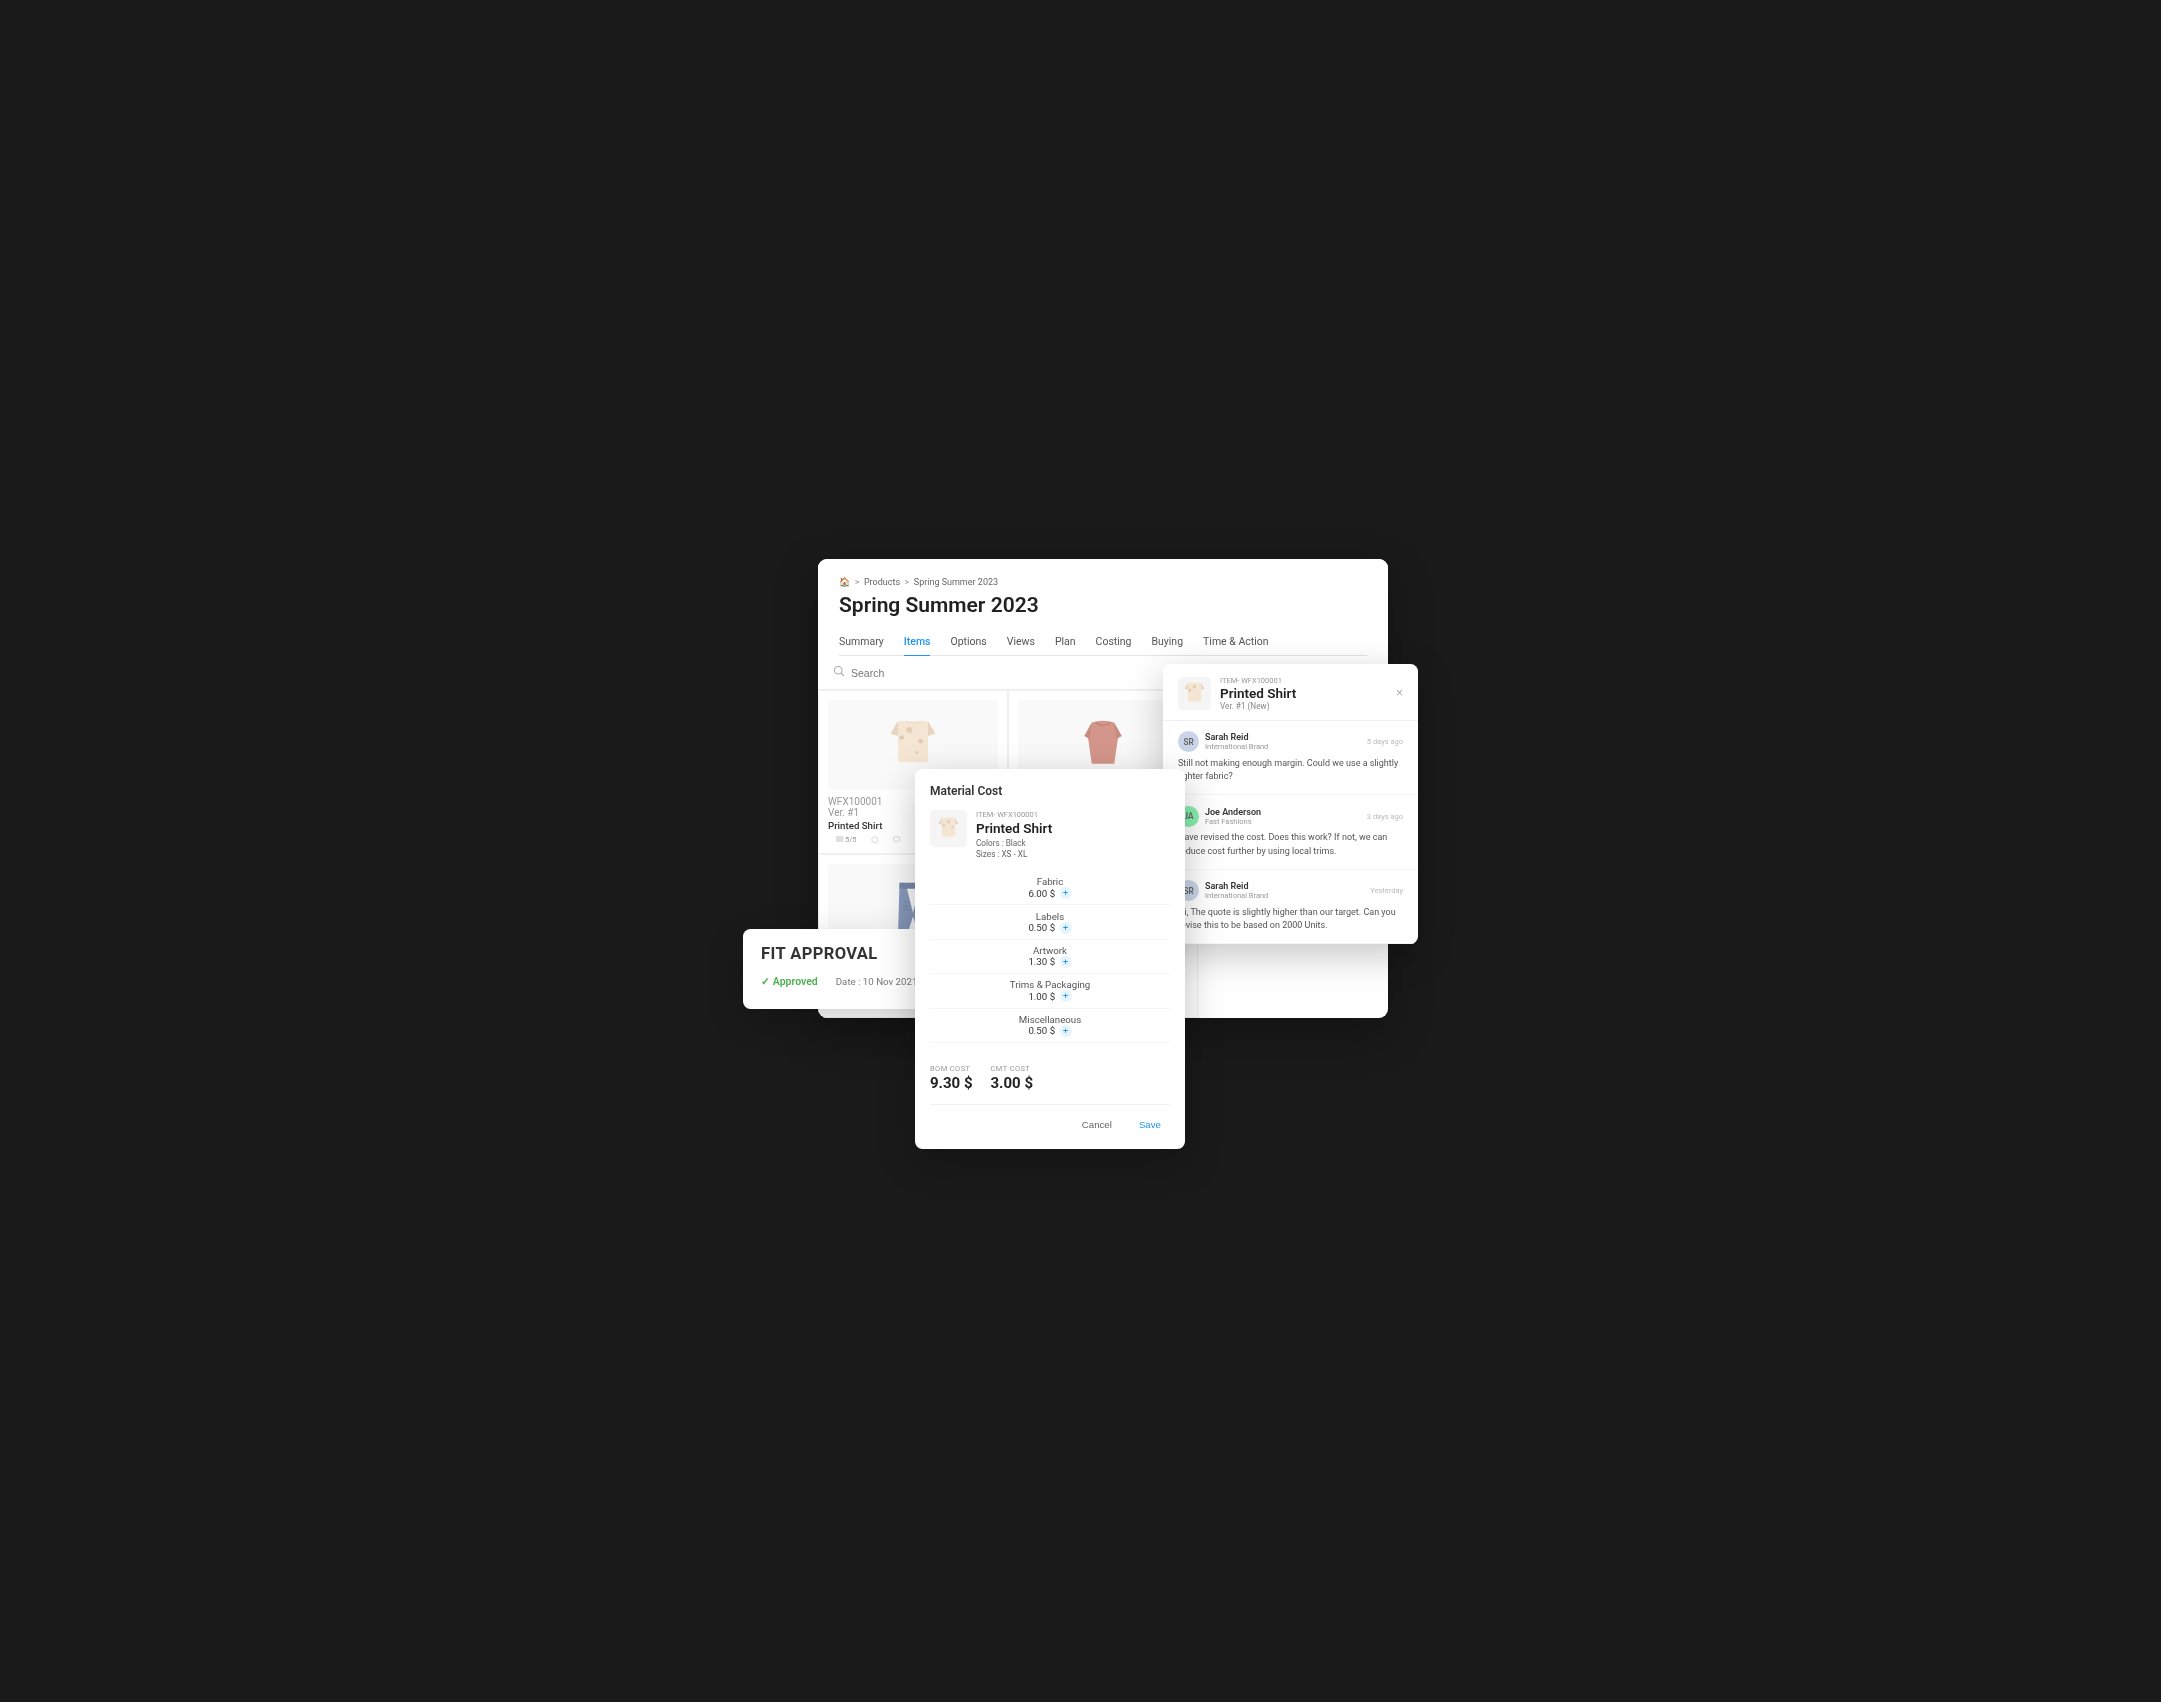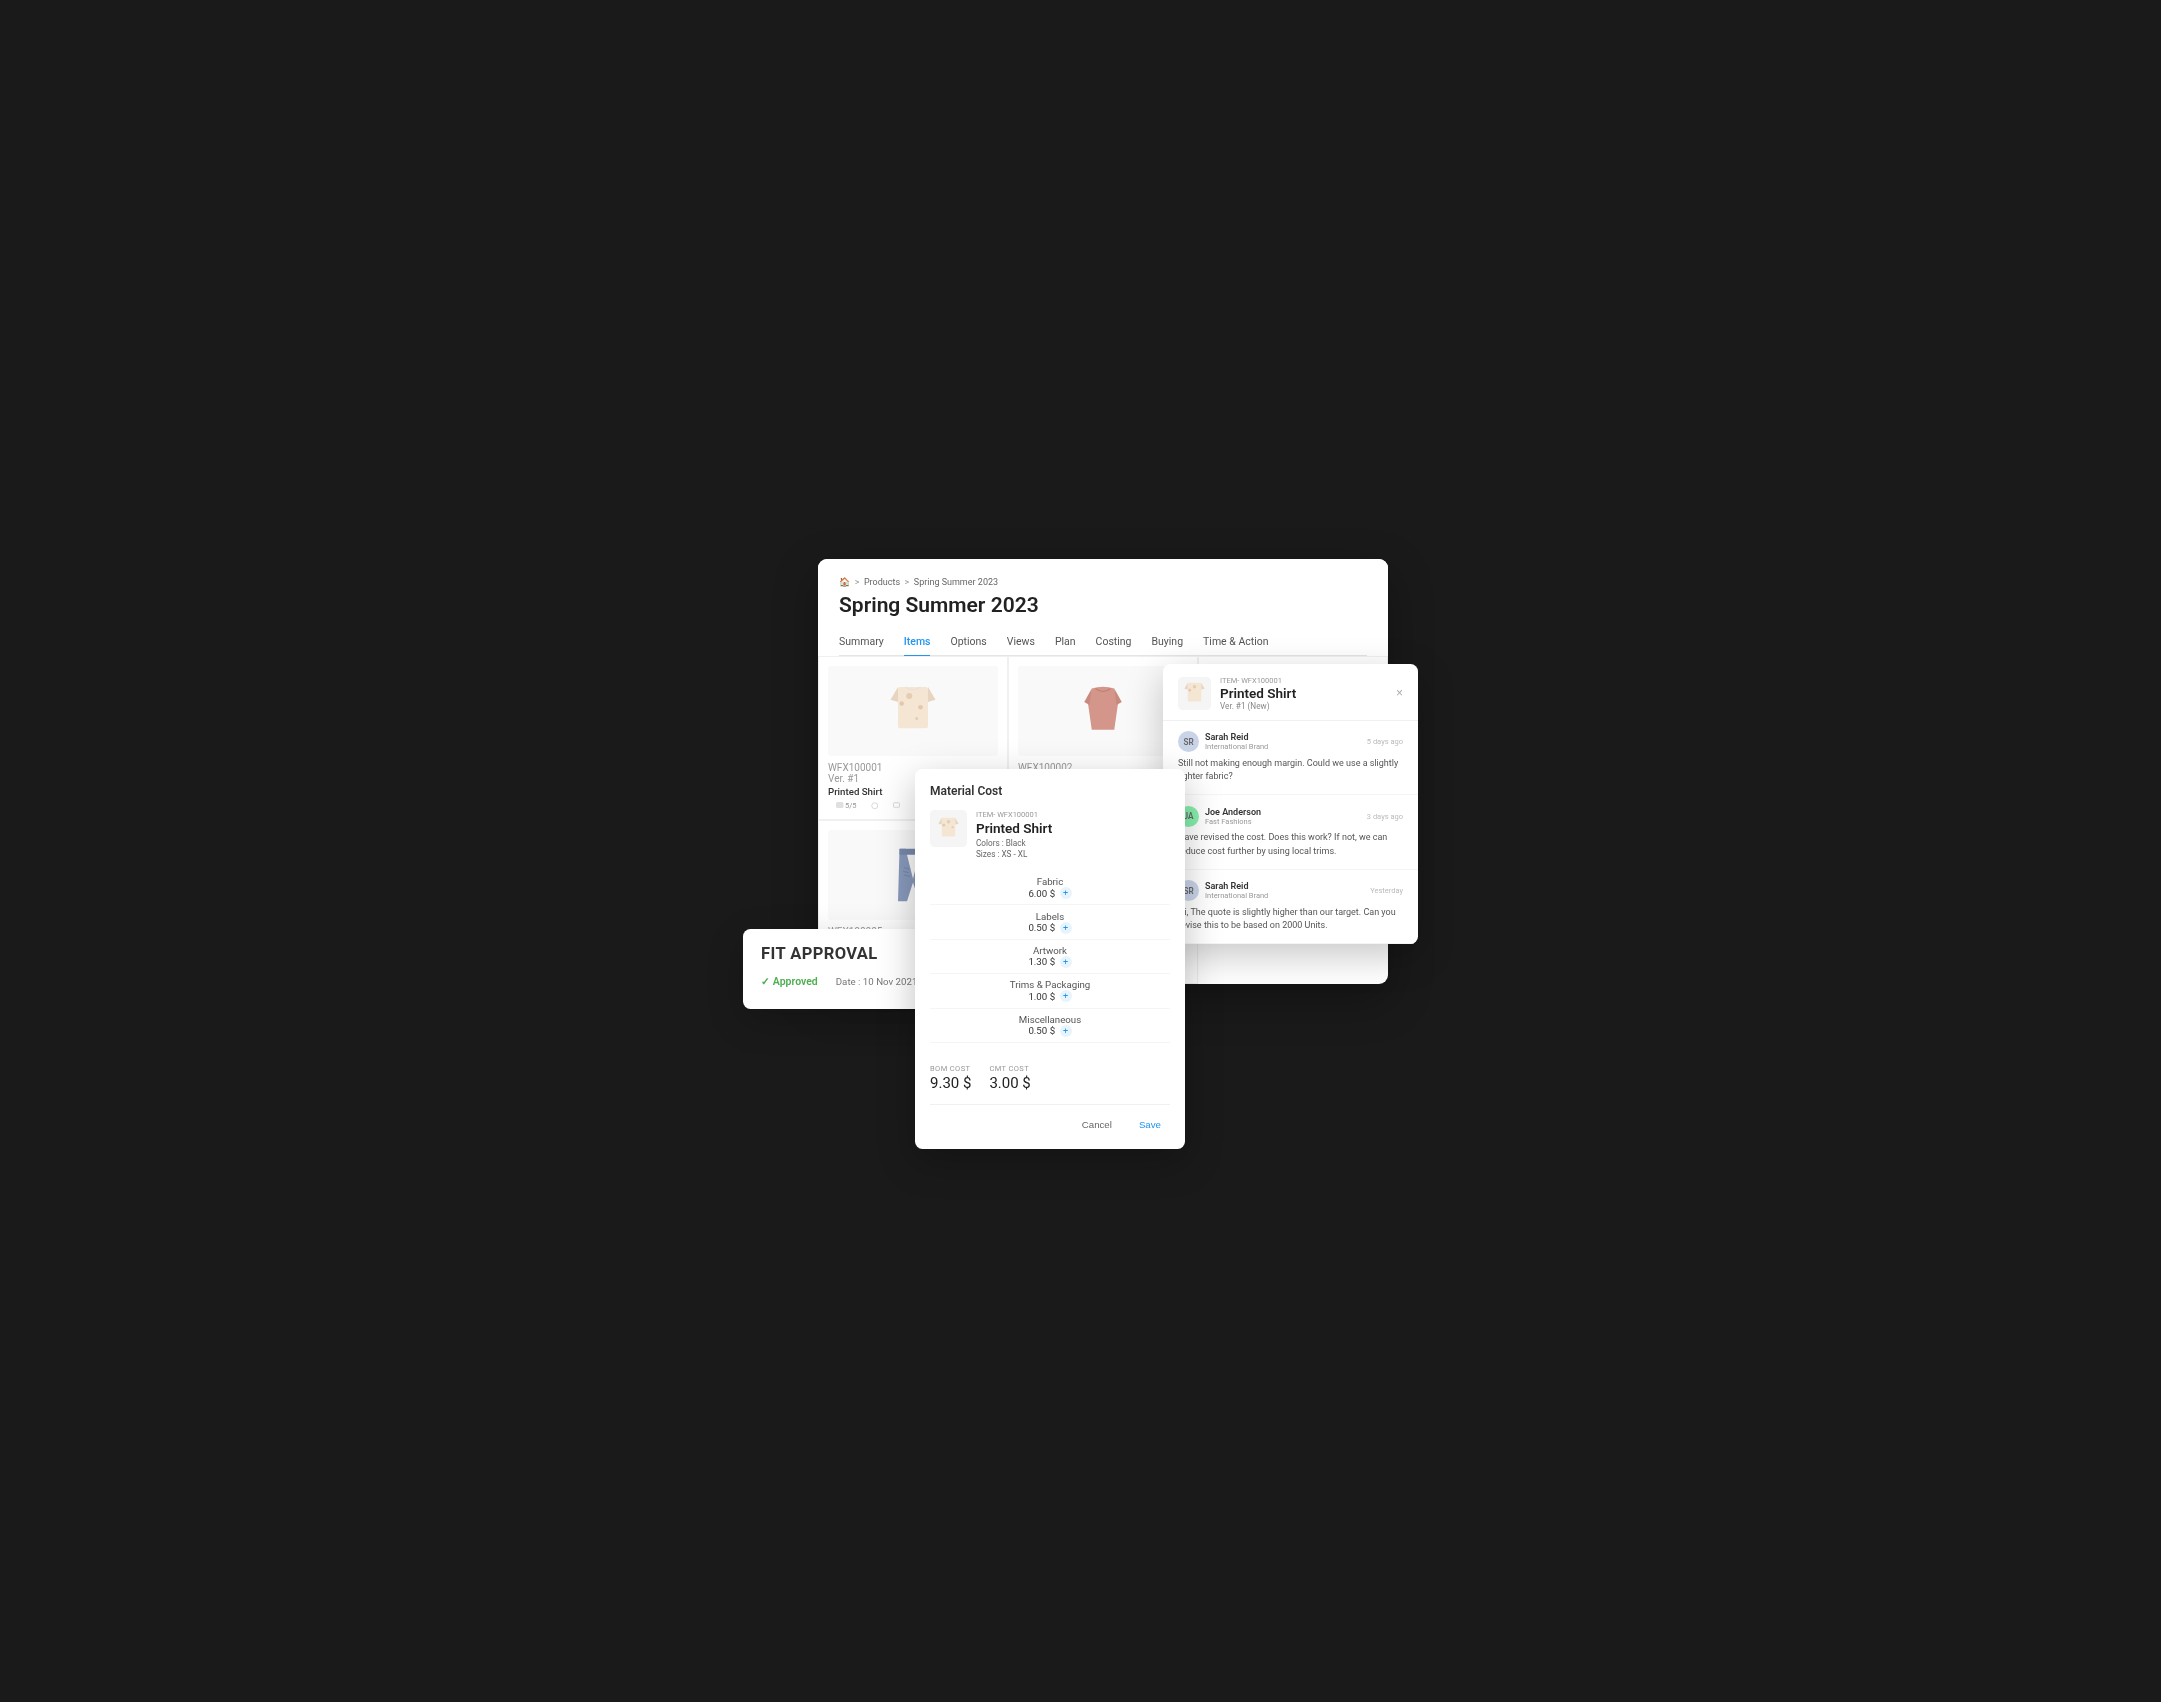--- a/index.html
+++ b/index.html
@@ -261,21 +261,21 @@
 
     .cost-total-block .cost-total-label {
       font-size: 7.5px;
       color: #999;
       text-transform: uppercase;
       letter-spacing: 0.4px;
     }
 
     .cost-total-block .cost-total-value {
       font-size: 15px;
-      font-weight: 400;
+      font-weight: 700;
       color: #222;
       margin-top: 1.5px;
     }
 
     .modal-actions {
       display: flex;
       justify-content: flex-end;
       gap: 9px;
       margin-top: 12px;
       padding-top: 9px;
@@ -474,20 +474,29 @@
         <div class="tab active">Items</div>
         <div class="tab">Options</div>
         <div class="tab">Views</div>
         <div class="tab">Plan</div>
         <div class="tab">Costing</div>
         <div class="tab">Buying</div>
         <div class="tab">Time &amp; Action</div>
       </div>
     </div>
 
+    <div class="search-bar">
+      <span class="search-icon-wrap">
+        <svg width="12" height="12" viewBox="0 0 16 16" fill="none">
+          <circle cx="7" cy="7" r="5" stroke="#aaa" stroke-width="1.5"></circle>
+          <line x1="11" y1="11" x2="14" y2="14" stroke="#aaa" stroke-width="1.5" stroke-linecap="round"></line>
+        </svg>
+      </span>
+      <input class="search-input" type="text" placeholder="Search" style="">
+    </div>
 
     <div class="items-grid">
 
       <div class="item-card">
         <div class="item-image">
 
           <svg viewBox="0 0 80 80" width="52" height="52">
             <rect x="20" y="8" width="40" height="55" rx="3" fill="#f5e6d3"></rect>
             <polygon points="20,8 10,25 20,28 20,8" fill="#e8d5c0"></polygon>
             <polygon points="60,8 70,25 60,28 60,8" fill="#e8d5c0"></polygon>

